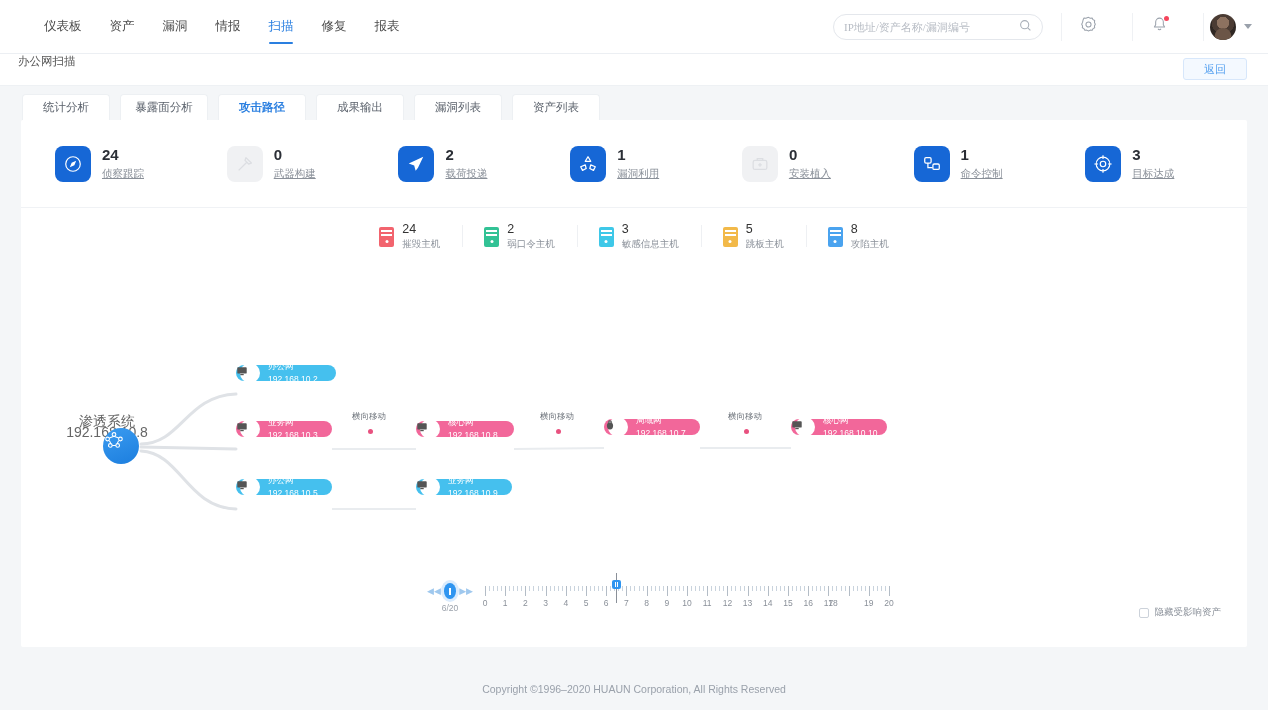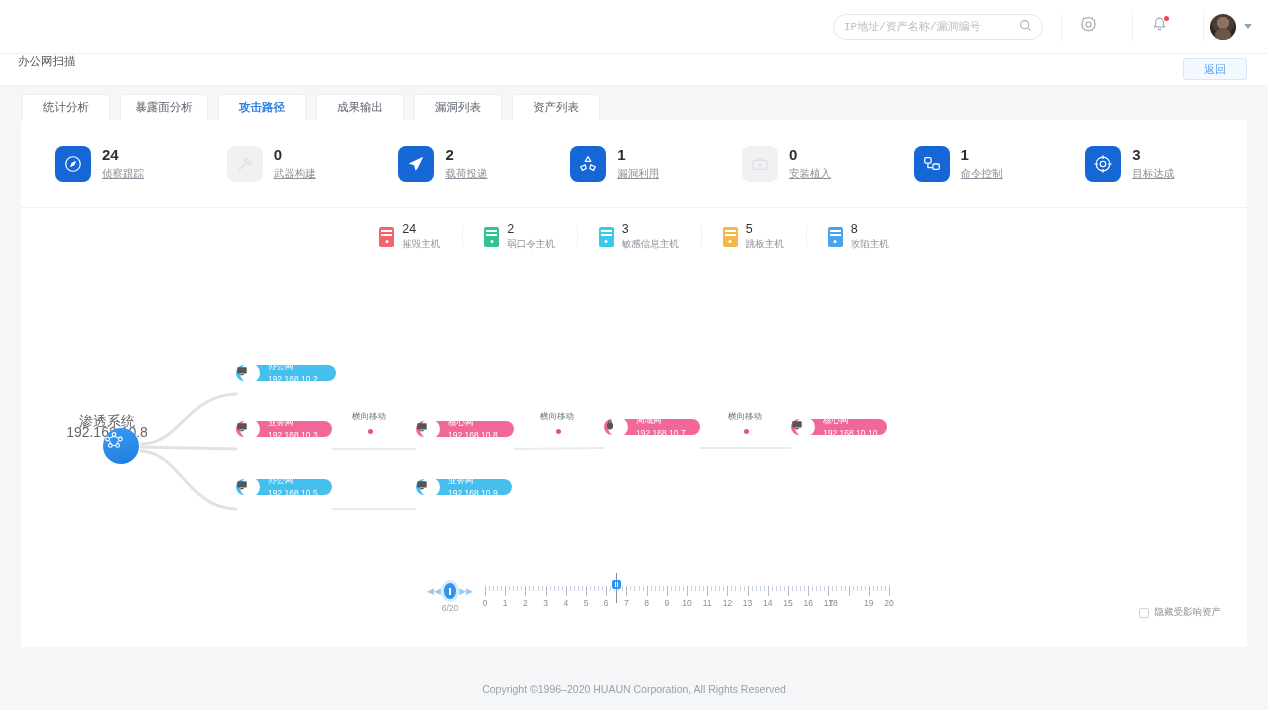--- a/index.html
+++ b/index.html
@@ -30,21 +30,21 @@
     content: ""; position: absolute; bottom: 10px; left: 50%; transform: translateX(-50%);
     width: 24px; height: 2px; background: #2a7fe0; border-radius: 1px;
   }
   .header-right { margin-left: auto; display: flex; align-items: center; height: 54px; }
   .search-box {
     width: 210px; height: 26px; border: 1px solid #e4e7ec; border-radius: 13px;
     display: flex; align-items: center; padding: 0 10px; background: #fff;
   }
   .search-box input {
     border: none; outline: none; font-size: 11px; color: #333; flex: 1;
-    font-family: Liberation Mono, monospace; background: transparent;
+    font-family: Liberation Serif, serif; background: transparent;
   }
   .search-box input::placeholder { color: #b7bcc4; }
   .hdr-divider { width: 1px; height: 28px; background: #eff1f4; margin: 0 0 0 18px; }
   .icon-btn { width: 52px; height: 54px; display: flex; align-items: center; justify-content: center; cursor: pointer; position: relative;}
   .badge-dot {
     position: absolute; top: 16px; right: 16px; width: 5px; height: 5px;
     background: #f5455c; border-radius: 50%;
   }
   .avatar-wrap { display:flex; align-items:center; padding-right: 16px; padding-left: 6px; cursor: pointer;}
   .avatar {
@@ -178,20 +178,29 @@
     position: absolute; left: 0; right: 0; bottom: 0; height: 42px;
     display: flex; align-items: center; justify-content: center;
     font-size: 10.5px; color: #9aa1ab; background: #f4f6f8;
   }
 </style>
 </head>
 <body>
 
 <div class="header">
 
+  <div class="nav">
+    <div class="nav-item">仪表板</div>
+    <div class="nav-item">资产</div>
+    <div class="nav-item">漏洞</div>
+    <div class="nav-item">情报</div>
+    <div class="nav-item active">扫描</div>
+    <div class="nav-item">修复</div>
+    <div class="nav-item">报表</div>
+  </div>
 
   <div class="header-right">
     <div class="search-box">
       <input placeholder="IP地址/资产名称/漏洞编号" style="">
       <span>
         <svg width="13" height="13" viewBox="0 0 16 16">
             <circle cx="7" cy="7" r="5" fill="none" stroke="#a8aeb7" stroke-width="1.3"></circle>
             <line x1="10.8" y1="10.8" x2="14" y2="14" stroke="#a8aeb7" stroke-width="1.3"></line>
           </svg>
       </span>

